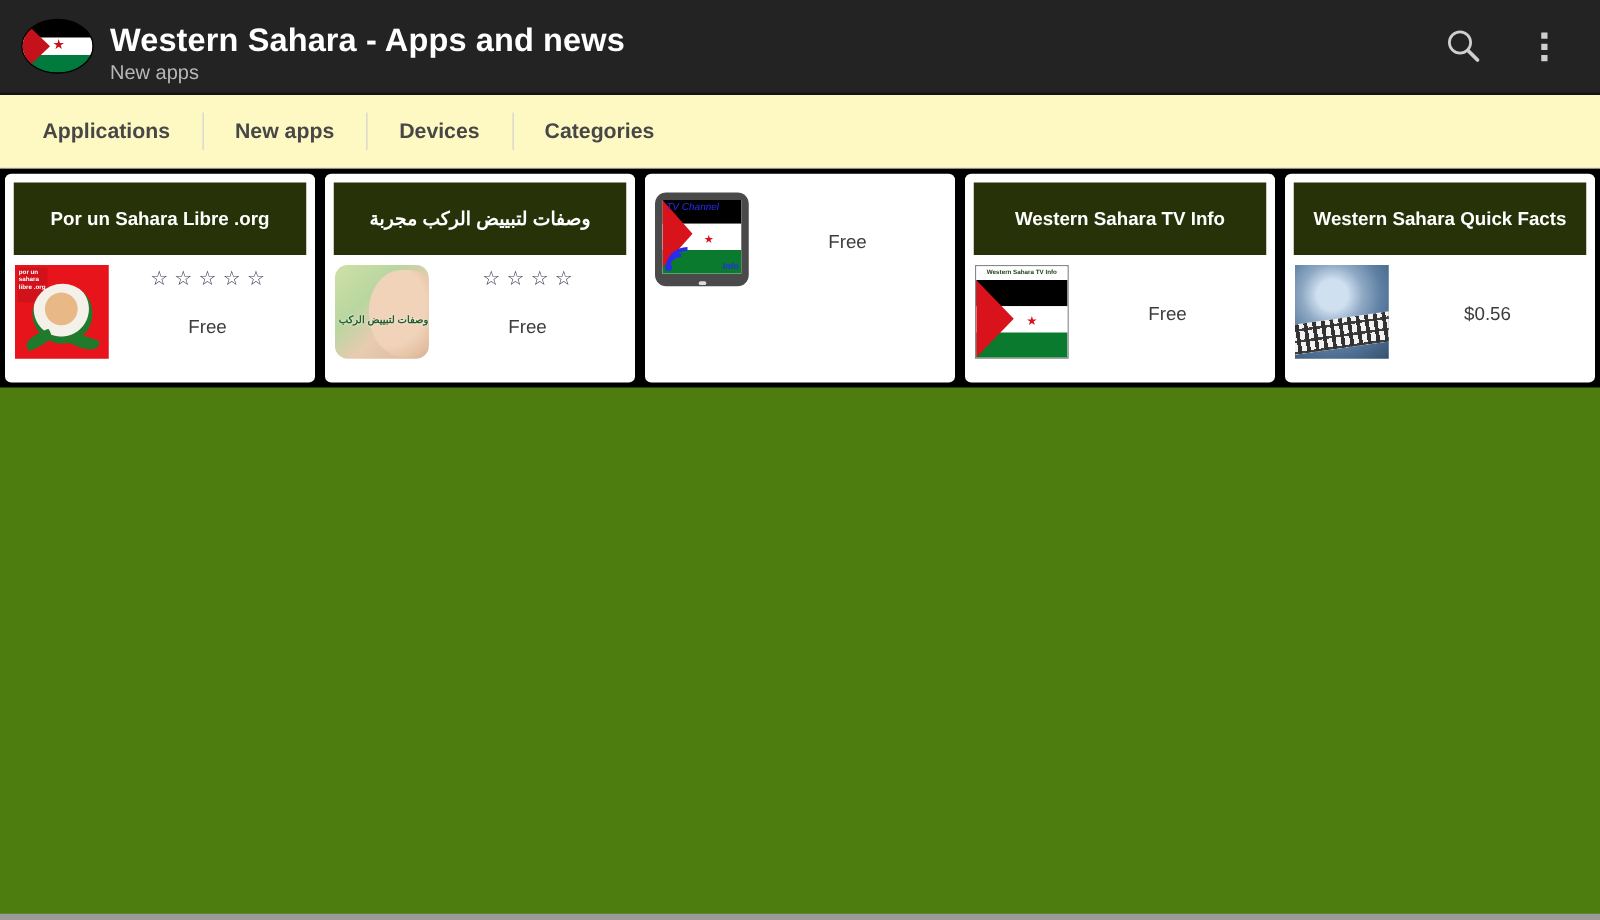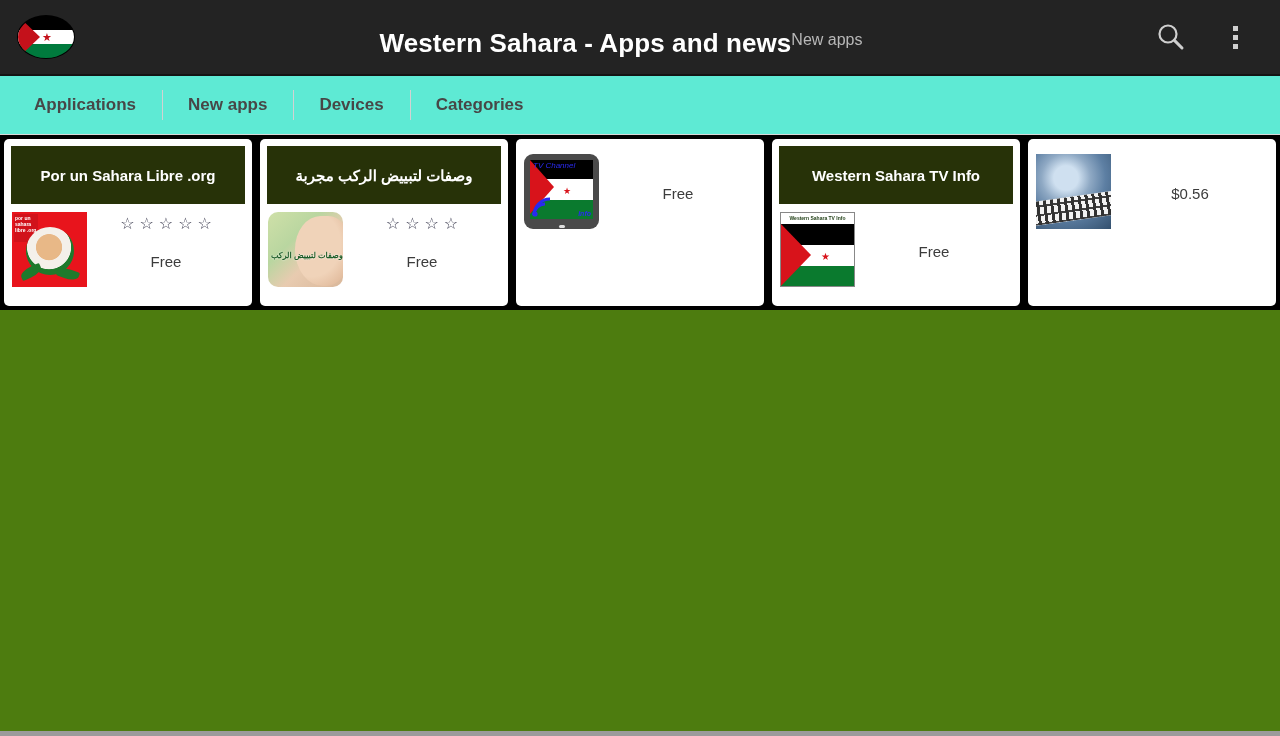--- a/index.html
+++ b/index.html
@@ -41,21 +41,21 @@
     width:0; height:0;
     border-top: 21px solid transparent;
     border-bottom: 21px solid transparent;
     border-left: 22px solid #c4111b;
   }
   .flag-star {
     position: absolute; left: 24px; top: 50%;
     transform: translateY(-50%);
     color: #c4111b; font-size: 11px; line-height: 1;
   }
-  .title-wrap { display: flex; flex-direction: row; justify-content: center; flex: 1 1 auto; margin-top: 12px; }
+  .title-wrap { display: flex; flex-direction: column; justify-content: center; flex: 1 1 auto; margin-top: 12px; }
   .app-title {
     color: #ffffff;
     font-size: 26px;
     font-weight: bold;
     letter-spacing: 0.1px;
     line-height: 30px;
   }
   .app-subtitle {
     color: #b8b8b8;
     font-size: 16px;
@@ -68,21 +68,21 @@
     width: 26px; height: 34px;
     display: flex; flex-direction: column;
     align-items: center; justify-content: center;
     gap: 4px; cursor: pointer;
   }
   .overflow-icon span { width: 5px; height: 5px; background: #cfcfcf; display: block; }
 
   
   .tabbar {
     height: 59px;
-    background: #5eead4;
+    background: #fef9c3;
     display: flex;
     align-items: stretch;
     padding-left: 8px;
     border-bottom: 1px solid #d9d9d9;
   }
   .tab {
     display: flex; align-items: center;
     padding: 0 26px;
     font-size: 17px;
     color: #474747;
@@ -441,20 +441,23 @@
         </div>
         <div class="meta">
           <div class="price no-stars">Free</div>
         </div>
       </div>
     </div>
   </div>
 
   <div class="card">
     <div class="card-inner">
+      <div class="card-head">
+        <div class="card-head-text">Western Sahara Quick Facts</div>
+      </div>
       <div class="card-body">
         <div class="thumb th-globe">
           <div class="band">
               <i></i>
             </div>
         </div>
         <div class="meta">
           <div class="price no-stars">$0.56</div>
         </div>
       </div>

